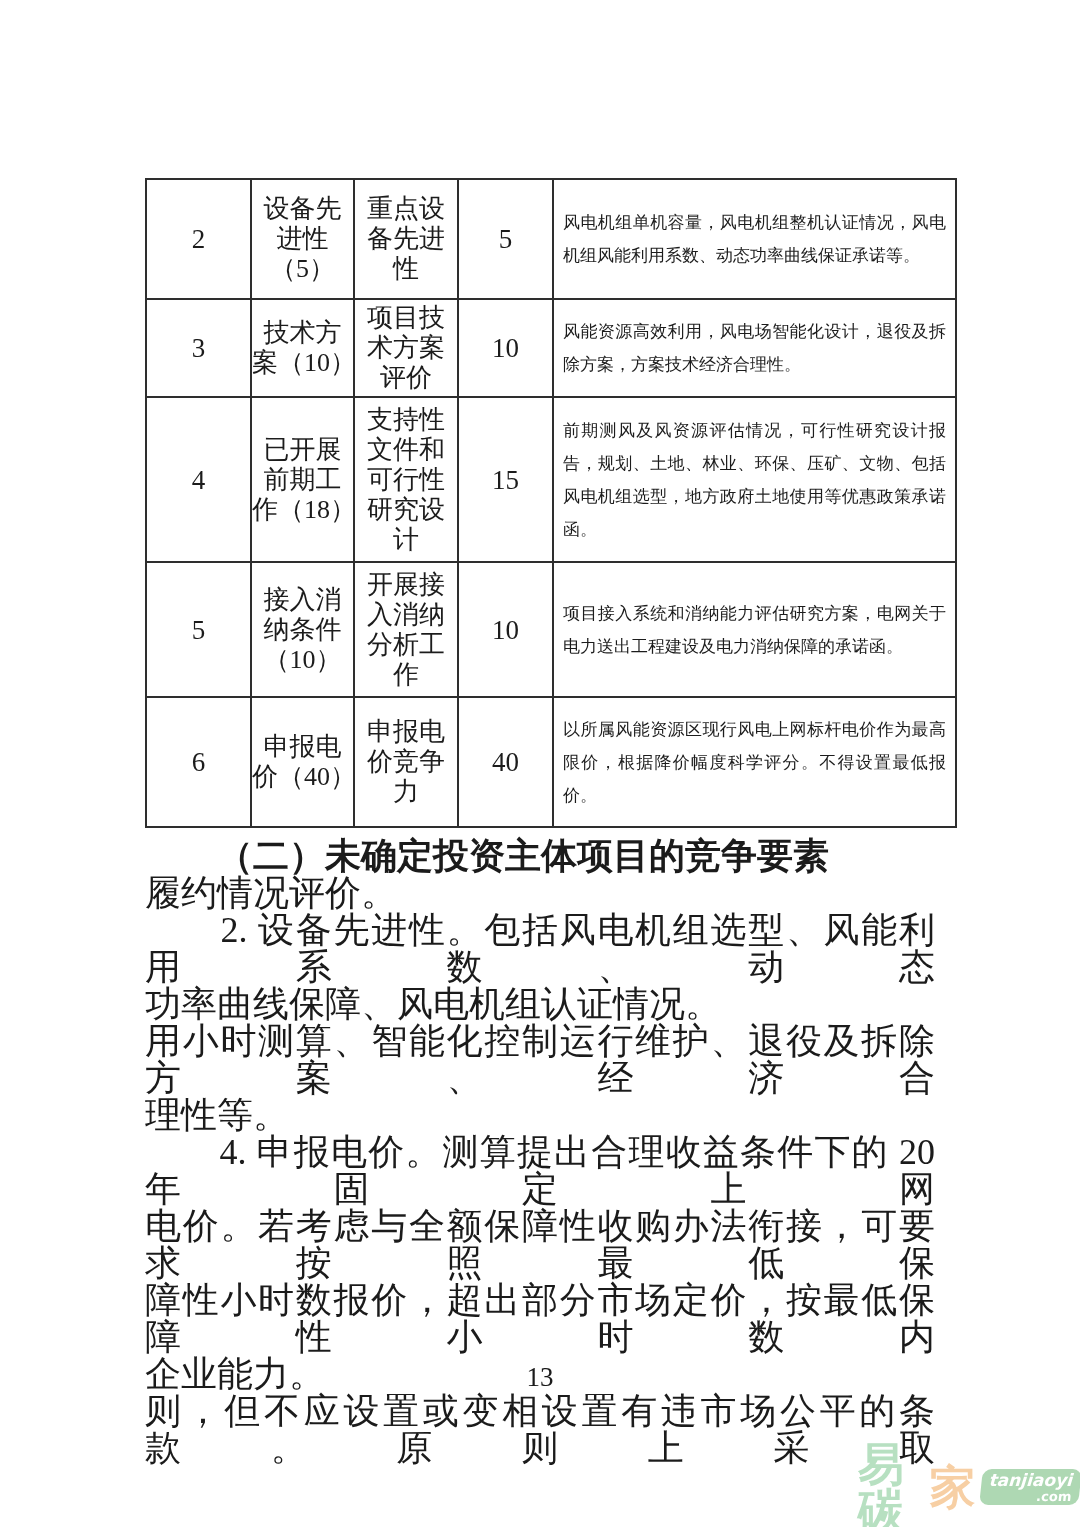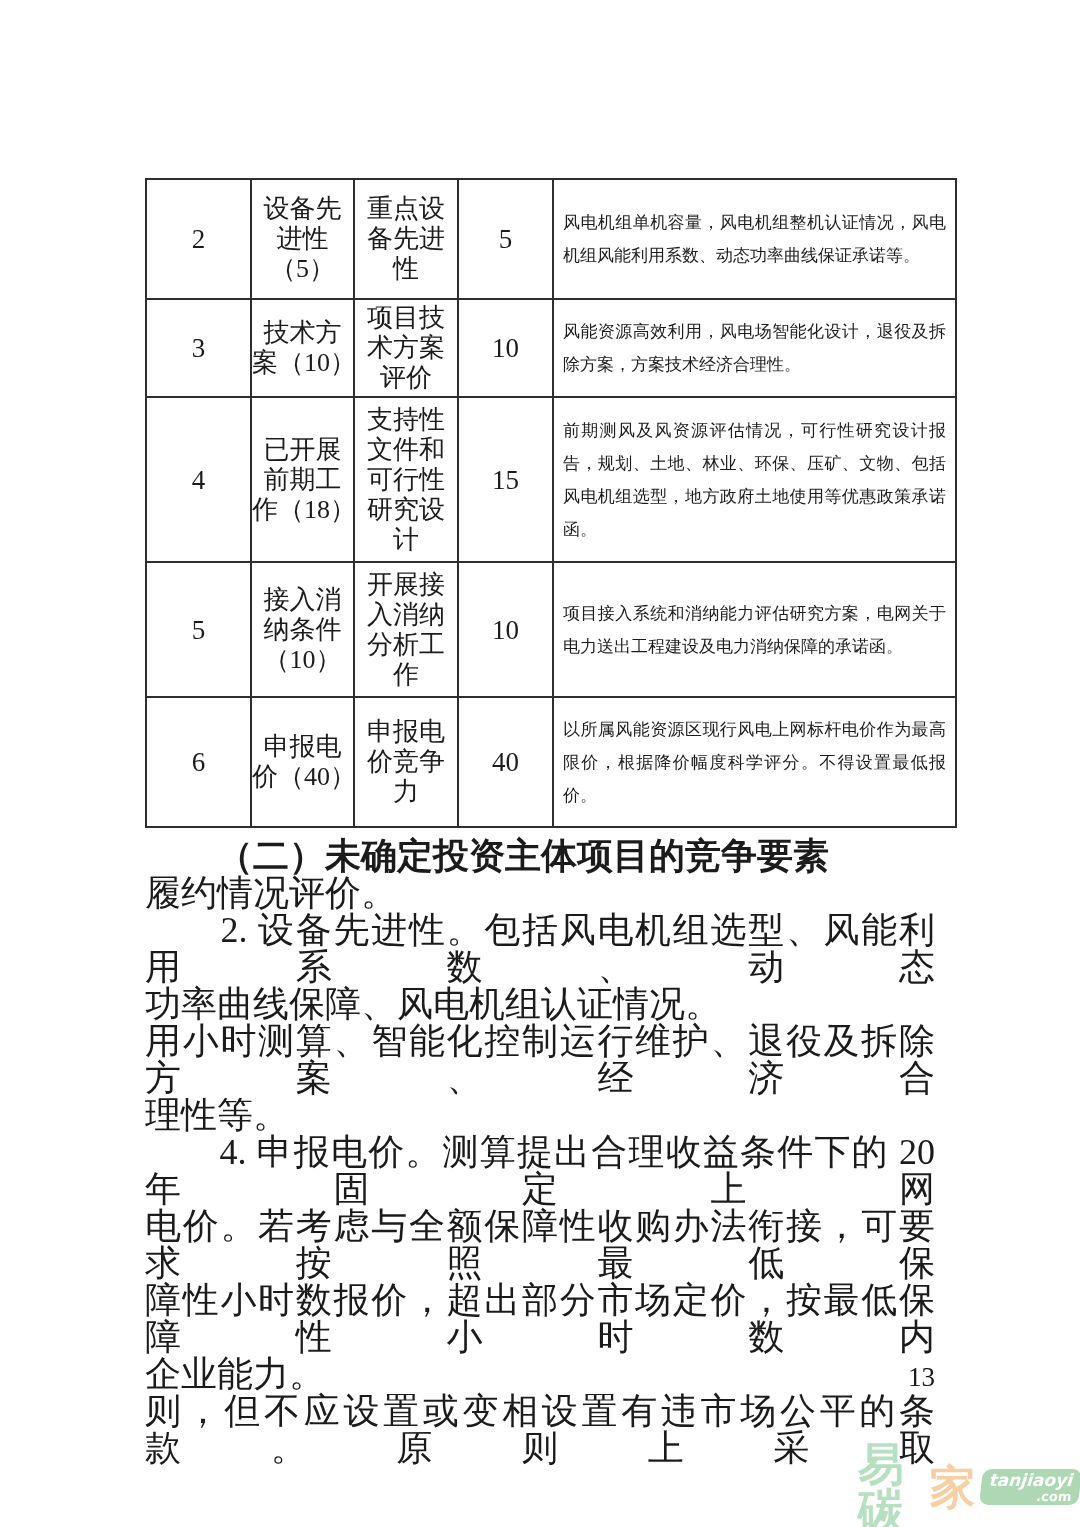--- a/index.html
+++ b/index.html
@@ -30,21 +30,21 @@
   .body-text{
     position:absolute;left:145px;top:838px;width:790px;
     font-size:36px;line-height:37px;color:#1b1b1b;
   }
   .body-text .line{text-align:justify;text-justify:inter-character;}
   .body-text .line.full{text-align-last:justify;}
   .body-text .line.bold{font-weight:bold;}
   
   .page-number{
     position:absolute;left:145px;top:1362px;width:790px;
-    text-align:right;font-size:27px;color:#1b1b1b;
+    text-align:center;font-size:27px;color:#1b1b1b;
   }
   
   .watermark{
     position:absolute;left:858px;top:1456px;height:62px;
     display:flex;align-items:center;
     font-family:"DejaVu Sans","Liberation Sans",sans-serif;
     user-select:none;
   }
   .wm-green{font-size:46px;font-weight:bold;letter-spacing:-3px;line-height:1;}
   .wm-orange{font-size:46px;font-weight:bold;line-height:1;margin-left:2px;}

